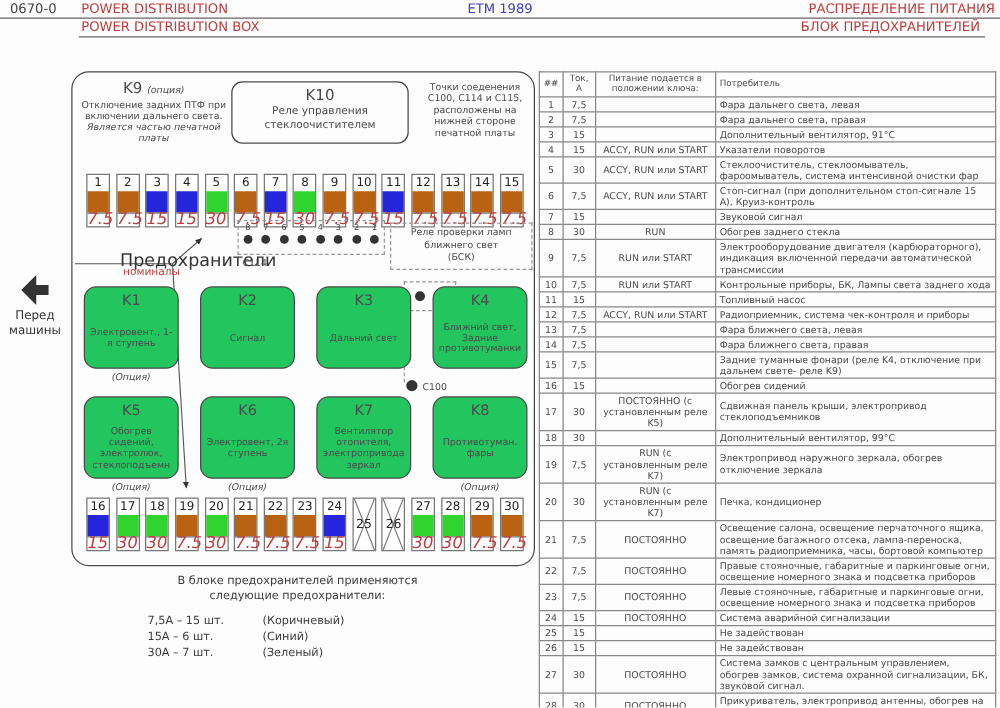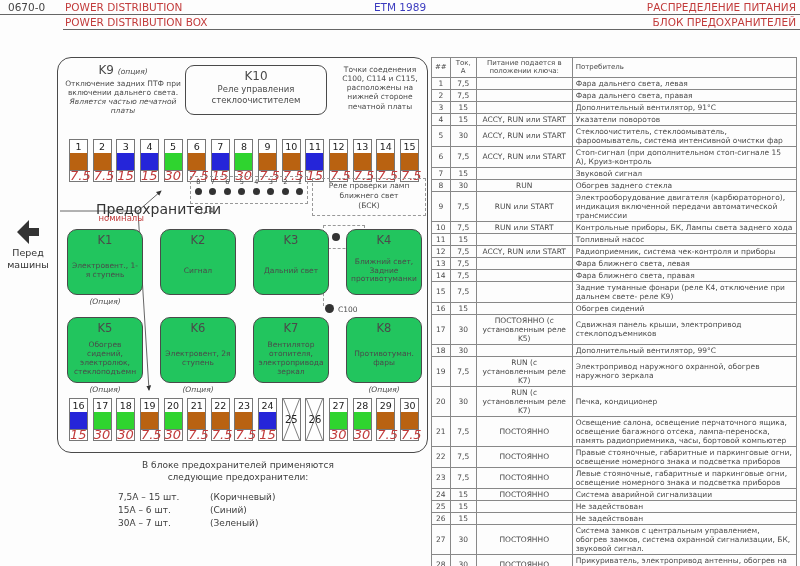--- a/index.html
+++ b/index.html
@@ -11,21 +11,21 @@
     color: #4a4a4a;
     overflow: hidden;
   }
   .red  { color: #c23b3b; }
   .blue { color: #3b3bbf; }
   .pre  { white-space: pre-line; }
 
   
   .hdr-line1 { position:absolute; top:1px; left:0; right:0; height:14px;
                border-bottom:1px solid #666; font-size:10.5px; line-height:13px; }
-  .hdr-line2 { position:absolute; top:16px; left:63px; right:0; height:14px;
+  .hdr-line2 { position:absolute; top:16px; left:63px; right:12px; height:14px;
                border-bottom:1px solid #666; font-size:10.5px; line-height:13px; }
   .hdr-doc   { position:absolute; left:8px; color:#444; }
   .hdr-t1    { position:absolute; left:65px; }
   .hdr-etm   { position:absolute; left:330px; width:140px; text-align:center; }
   .hdr-ru1   { position:absolute; right:4px; }
   .hdr-t2    { position:absolute; left:2px; }
   .hdr-ru2   { position:absolute; right:4px; }
 
   
   .front-arrow { position:absolute; left:4px; top:220px; width:48px; text-align:center;
@@ -566,21 +566,21 @@
       <tr>
         <td class="col-num">18</td>
         <td class="col-amp">30</td>
         <td class="col-key"></td>
         <td class="col-cons">Дополнительный вентилятор, 99°C</td>
       </tr>
       <tr>
         <td class="col-num">19</td>
         <td class="col-amp">7,5</td>
         <td class="col-key">RUN (с установленным реле K7)</td>
-        <td class="col-cons">Электропривод наружного охранной, обогрев наружного зеркала</td>
+        <td class="col-cons">Электропривод наружного зеркала, обогрев отключение зеркала</td>
       </tr>
       <tr>
         <td class="col-num">20</td>
         <td class="col-amp">30</td>
         <td class="col-key">RUN (с установленным реле K7)</td>
         <td class="col-cons">Печка, кондиционер</td>
       </tr>
       <tr>
         <td class="col-num">21</td>
         <td class="col-amp">7,5</td>

